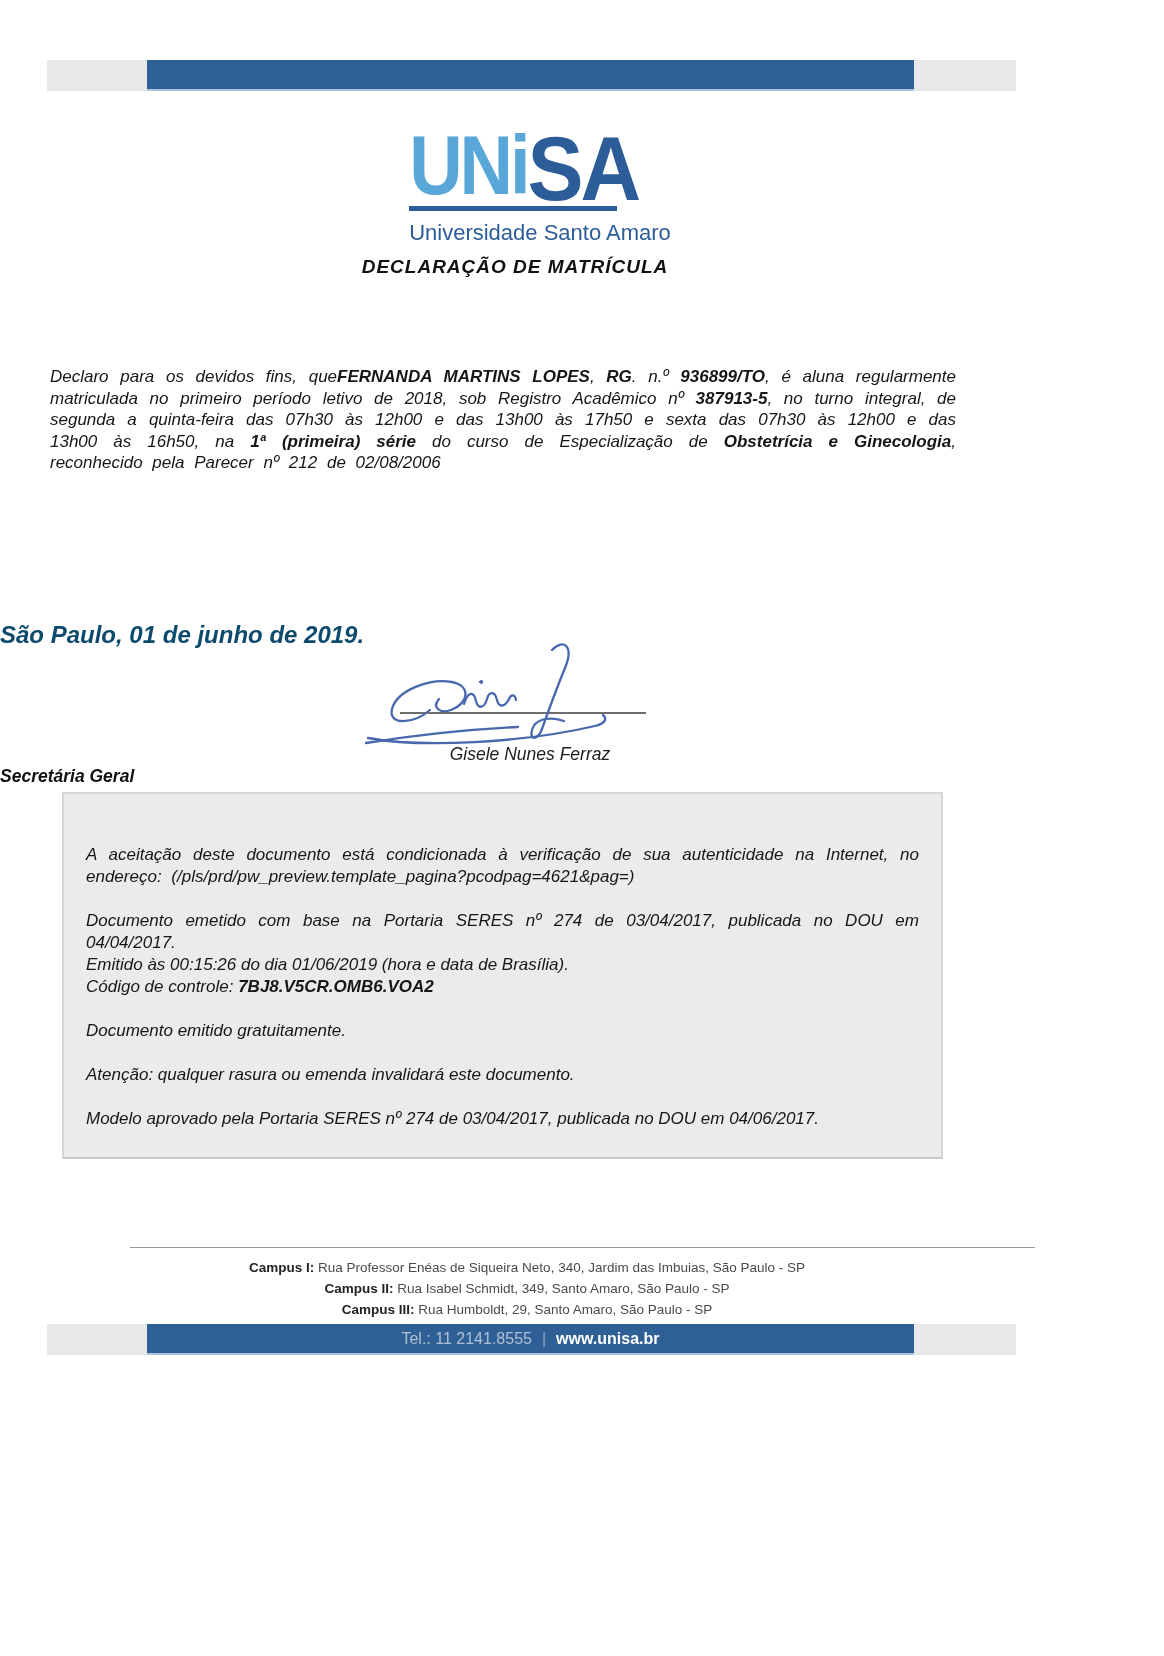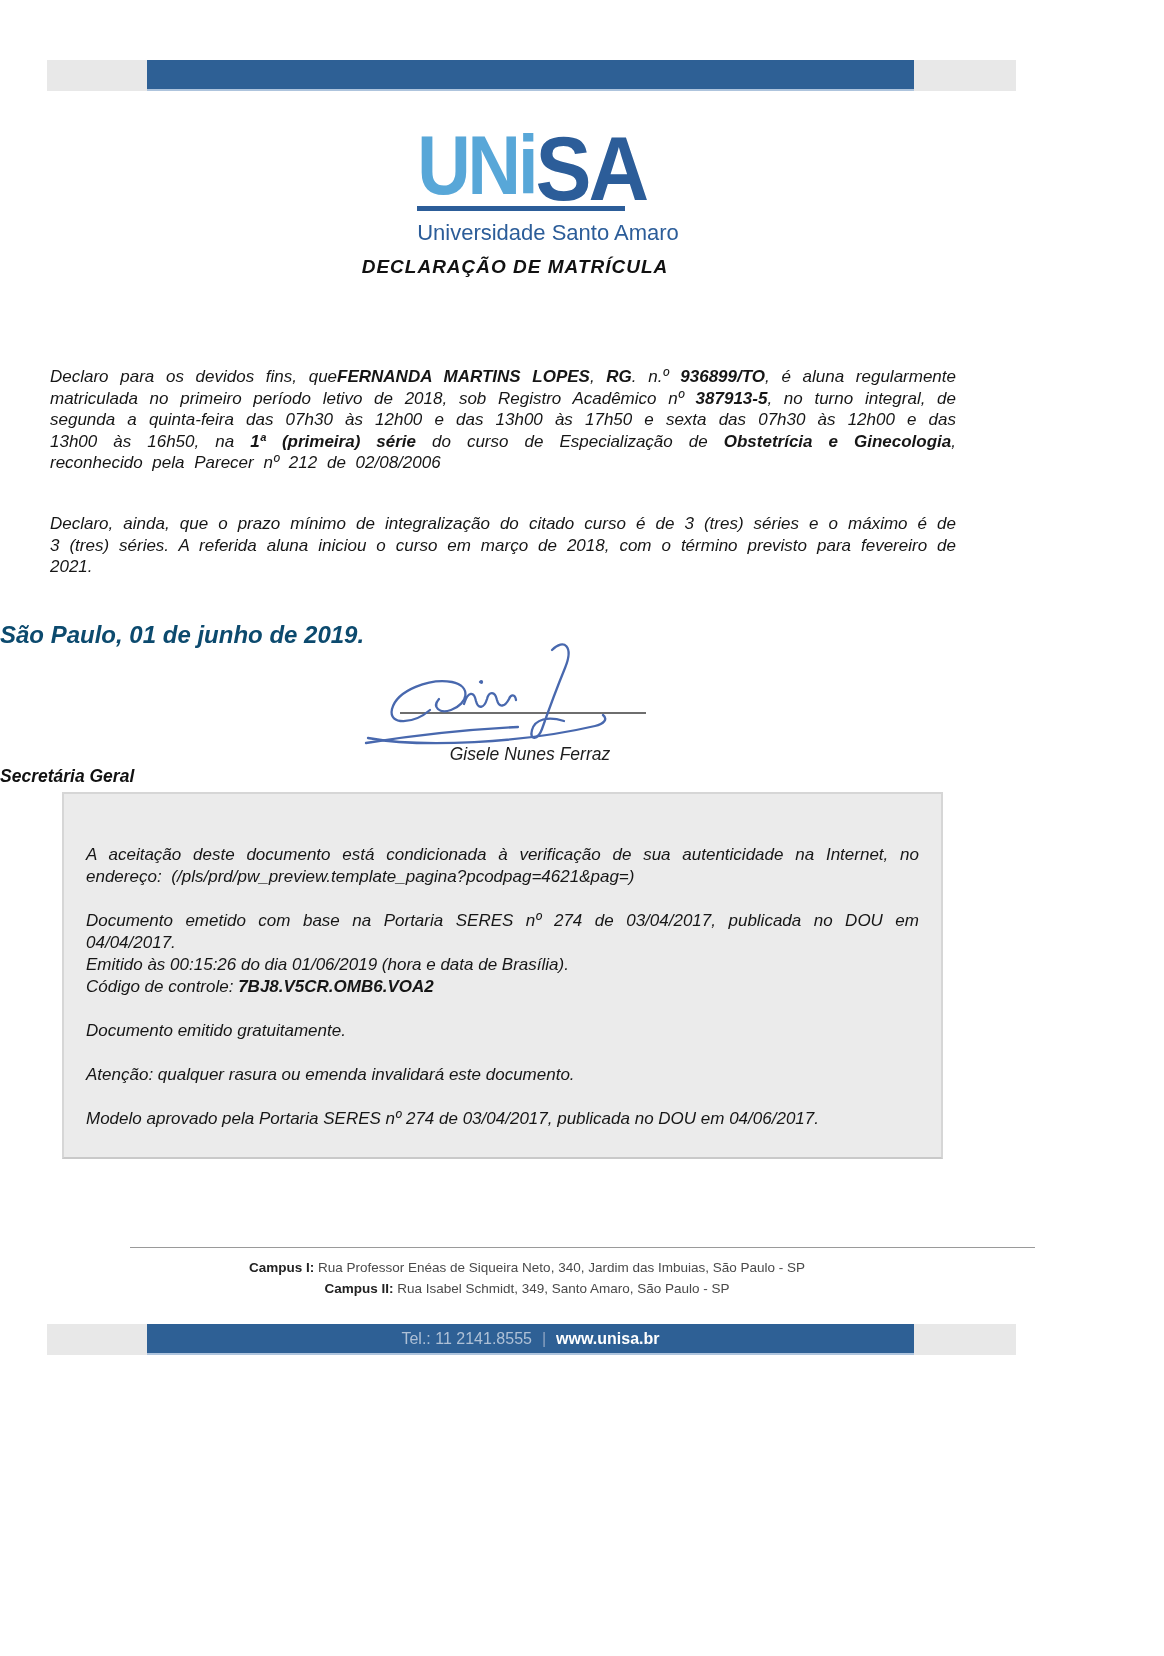--- a/index.html
+++ b/index.html
@@ -10,21 +10,21 @@
   .bar-seg{position:absolute;height:31px;}
   .bar-gray{background:var(--bar-gray,#e8e8e8);}
   .bar-blue{background:var(--bar-blue,#2e6095);border-bottom:2px solid #aec4dd;box-sizing:border-box;}
   .topbar .bar-seg{top:60px;}
   .botbar .bar-seg{top:1324px;}
   .seg-left{left:47px;width:100px;}
   .seg-mid{left:147px;width:767px;}
   .seg-right{left:914px;width:102px;}
 
   
-  .logo{position:absolute;top:130px;left:8px;width:1080px;text-align:center;}
+  .logo{position:absolute;top:130px;left:0;width:1080px;text-align:center;}
   .logo-inner{position:relative;display:inline-block;}
   .logo-word{font-weight:bold;letter-spacing:-3px;line-height:1;display:flex;align-items:flex-end;}
   .logo-light{font-size:74px;color:var(--logo-light-blue,#58a7d8);transform:scaleY(1.12);transform-origin:bottom;}
   .logo-dark{font-size:84px;color:var(--logo-dark-blue,#2c5d99);margin-bottom:-7px;transform:scaleY(1.08);transform-origin:bottom;}
   .logo-underline{position:absolute;left:0;top:76px;width:208px;height:5px;background:var(--logo-dark-blue,#2c5d99);}
   .logo-subtitle{margin-top:13px;font-size:22px;color:var(--logo-dark-blue,#2c5d99);text-align:left;letter-spacing:0px;}
 
   
   .doc-title{position:absolute;top:256px;left:0;width:1030px;text-align:center;
              font-size:19px;font-weight:bold;font-style:italic;letter-spacing:1px;color:#111;}
@@ -80,21 +80,20 @@
           <span class="logo-dark">SA</span>
       </div>
       <div class="logo-underline"></div>
       <div class="logo-subtitle">Universidade Santo Amaro</div>
     </div>
   </div>
 
   <div class="doc-title">DECLARAÇÃO DE MATRÍCULA</div>
 
   <div class="para p1"><span>Declaro para os devidos fins, que</span><b>FERNANDA MARTINS LOPES</b><span>, </span><b>RG</b><span>. n.º </span><b>936899/TO</b><span>, é aluna regularmente matriculada no primeiro período letivo de 2018, sob Registro Acadêmico nº </span><b>387913-5</b><span>, no turno integral, de segunda a quinta-feira das 07h30 às 12h00 e das 13h00 às 17h50 e sexta das 07h30 às 12h00 e das 13h00 às 16h50, na </span><b>1ª (primeira) série</b><span> do curso de Especialização de </span><b>Obstetrícia e Ginecologia</b><span>, reconhecido pela Parecer nº 212 de 02/08/2006</span></div>
-  <div class="para p2">Declaro, ainda, que o prazo mínimo de integralização do citado curso é de 3 (tres) séries e o máximo é de 3 (tres) séries. A referida aluna iniciou o curso em março de 2018, com o término previsto para fevereiro de 2021.</div>
 
   <div class="date-line">São Paulo, 01 de junho de 2019.</div>
 
   <div class="sig-line"></div>
   <svg class="sig-svg" viewBox="0 0 306 118" aria-hidden="true">
     <path d="M 78 74 C 62 88 36 90 40 73 C 45 54 78 42 100 46 C 120 50 116 68 99 74 C 87 78 80 71 87 63"></path>
     <path d="M 112 68 C 116 55 122 55 124 65 C 126 73 132 73 135 63 C 137 55 143 55 145 64 C 147 72 153 71 157 63 C 159 58 163 58 164 64"></path>
     <path d="M 128 46 C 129 45 130 45 130 46 C 130 47 129 47 128 46"></path>
     <path d="M 200 14 C 212 2 222 10 213 32 C 204 54 196 76 190 93 C 186 104 177 105 180 94 C 183 83 196 80 212 85"></path>
     <path d="M 16 102 C 70 112 170 107 243 90 C 252 88 256 83 251 79"></path>
@@ -110,20 +109,21 @@
     <p><span>Código de controle: </span><b>7BJ8.V5CR.OMB6.VOA2</b></p>
     <p>Documento emitido gratuitamente.</p>
     <p>Atenção: qualquer rasura ou emenda invalidará este documento.</p>
     <p>Modelo aprovado pela Portaria SERES nº 274 de 03/04/2017, publicada no DOU em 04/06/2017.</p>
   </div>
 
   <div class="footer-divider"></div>
   <div class="campus-block">
     <div><b>Campus I:</b><span> Rua Professor Enéas de Siqueira Neto, 340, Jardim das Imbuias, São Paulo - SP</span></div>
     <div><b>Campus II:</b><span> Rua Isabel Schmidt, 349, Santo Amaro, São Paulo - SP</span></div>
+    <div><b>Campus III:</b><span> Rua Humboldt, 29, Santo Amaro, São Paulo - SP</span></div>
   </div>
 
   <div class="botbar">
     <div class="bar-seg bar-gray seg-left"></div>
     <div class="bar-seg bar-blue seg-mid"></div>
     <div class="bar-seg bar-gray seg-right"></div>
   </div>
   <div class="botbar-text">
     <span class="phone">Tel.: 11 2141.8555</span><span class="sep">|</span><span class="site">www.unisa.br</span>
   </div>

